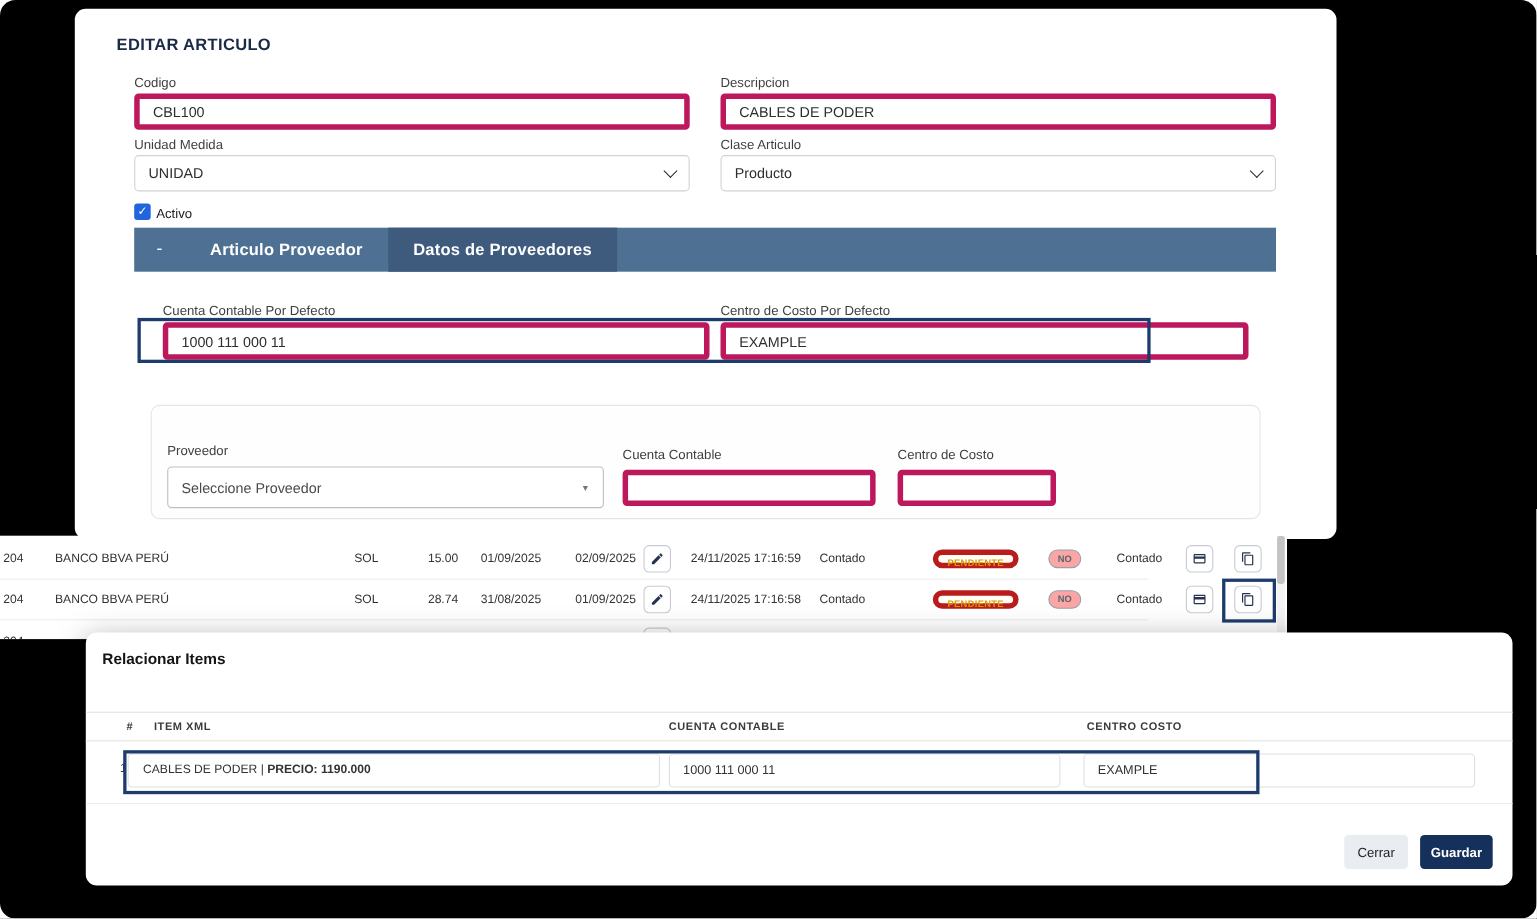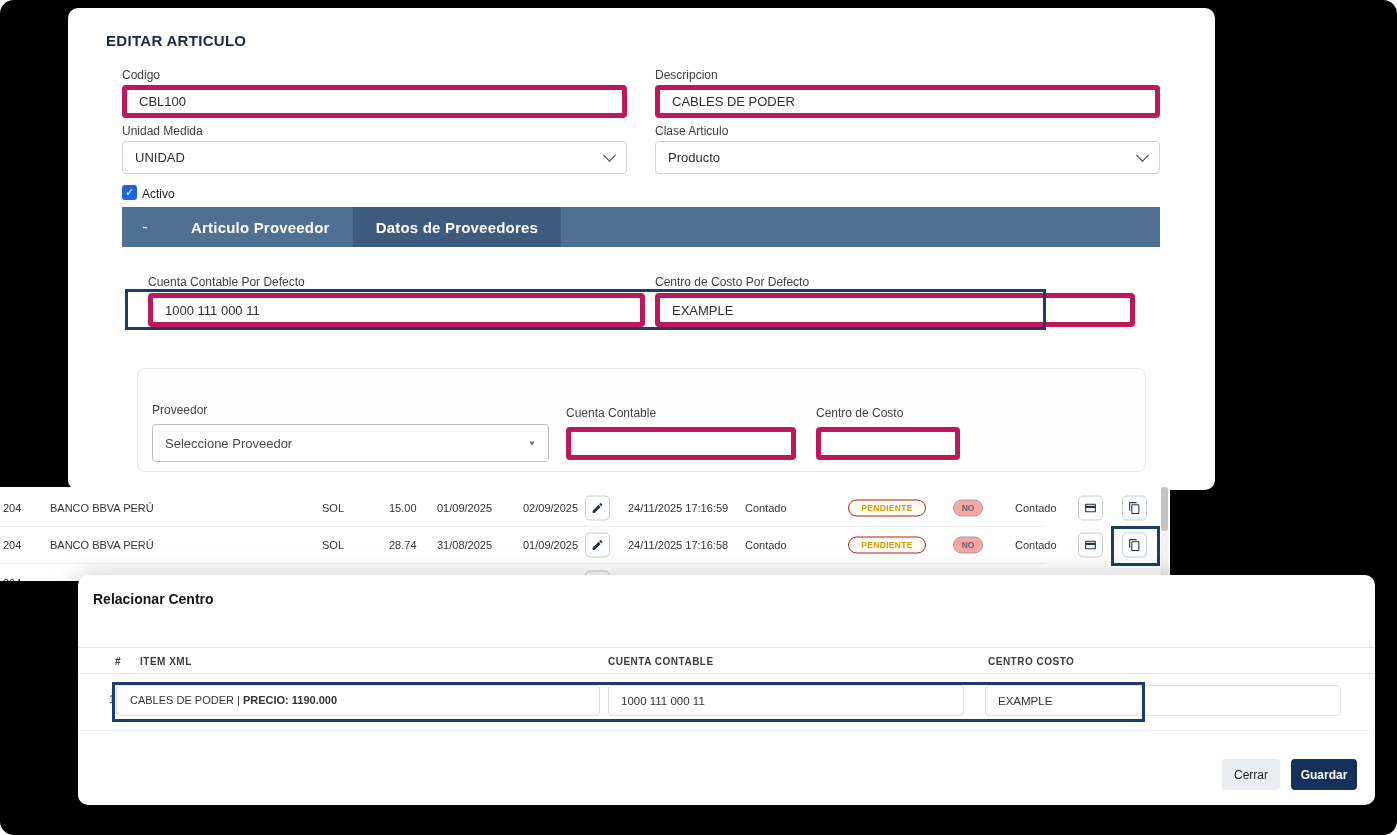--- a/index.html
+++ b/index.html
@@ -24,21 +24,21 @@
   .dd-arrow { font-size:8px; color:#777; }
   .btn-anadir { position:absolute; left:840px; top:55px; width:148px; height:38px; background:#5ac7c4; border:none; border-radius:6px; font-size:14px; font-weight:bold; color:#1d2b4a; font-family:inherit; cursor:pointer; }
 
   
   .table-strip { position:absolute; left:0; top:487px; width:1170px; height:94px; background:#fff; z-index:20; overflow:hidden; }
   .trow { position:absolute; left:0; width:1044px; height:37px; border-bottom:1px solid #ededed; font-size:11px; color:#333; }
   .tc { position:absolute; top:50%; transform:translateY(-50%); white-space:nowrap; }
   .icbtn { position:absolute; top:50%; transform:translateY(-50%); width:25px; height:25px; border:1px solid #c6cbd4; border-radius:5px; display:flex; align-items:center; justify-content:center; background:#fff; cursor:pointer; }
   .icbtn svg { width:13px; height:13px; fill:#26334f; }
   .badge { position:absolute; top:50%; transform:translateY(-50%); height:17px; line-height:15px; border-radius:9px; font-size:8.5px; font-weight:bold; text-align:center; }
-  .badge.pend { left:848px; width:78px; border:1px solid #b91c1c; color:#d79b00; background:#fffdf4; letter-spacing:.3px; }
+  .badge.pend { left:848px; width:78px; border:5px solid #b91c1c; color:#d79b00; background:#fffdf4; letter-spacing:.3px; }
   .badge.no { left:953px; width:30px; border:1px solid #97a1ad; color:#5b6572; background:#fca5a5; }
   .sbar { position:absolute; left:1161px; top:0; width:7px; height:94px; background:#f3f3f3; }
   .sthumb { position:absolute; left:0; top:0; width:7px; height:44px; background:#c4c4c4; border-radius:3px; cursor:pointer; }
 
   
   .modal-bottom { position:absolute; left:78px; top:575px; width:1297px; height:230px; background:#fff; border-radius:10px; z-index:30; box-shadow:0 6px 28px rgba(0,0,0,.35); }
   .rm-title { position:absolute; left:15px; top:16px; font-size:14px; font-weight:bold; color:#141414; }
   .rm-head { position:absolute; left:0; top:72px; width:100%; height:27px; border-top:1px solid #e3e3e3; border-bottom:1px solid #e3e3e3; }
   .rm-h { position:absolute; top:50%; transform:translateY(-50%); font-size:10px; font-weight:bold; color:#3b3b3b; letter-spacing:.5px; white-space:nowrap; }
   .rownum { position:absolute; left:31px; top:118px; font-size:11px; color:#333; }
@@ -179,21 +179,21 @@
           </svg>
       </button>
     </div>
 
     <div class="sbar">
       <div class="sthumb"></div>
     </div>
   </div>
 
   <div class="modal-bottom">
-    <div class="rm-title">Relacionar Centro</div>
+    <div class="rm-title">Relacionar Items</div>
 
     <div class="rm-head">
       <span class="rm-h" style="left:37px;">#</span>
       <span class="rm-h" style="left:62px;text-align:right;">ITEM XML</span>
       <span class="rm-h" style="left:530px;">CUENTA CONTABLE</span>
       <span class="rm-h" style="left:910px;">CENTRO COSTO</span>
     </div>
 
     <span class="rownum">1</span>
 

